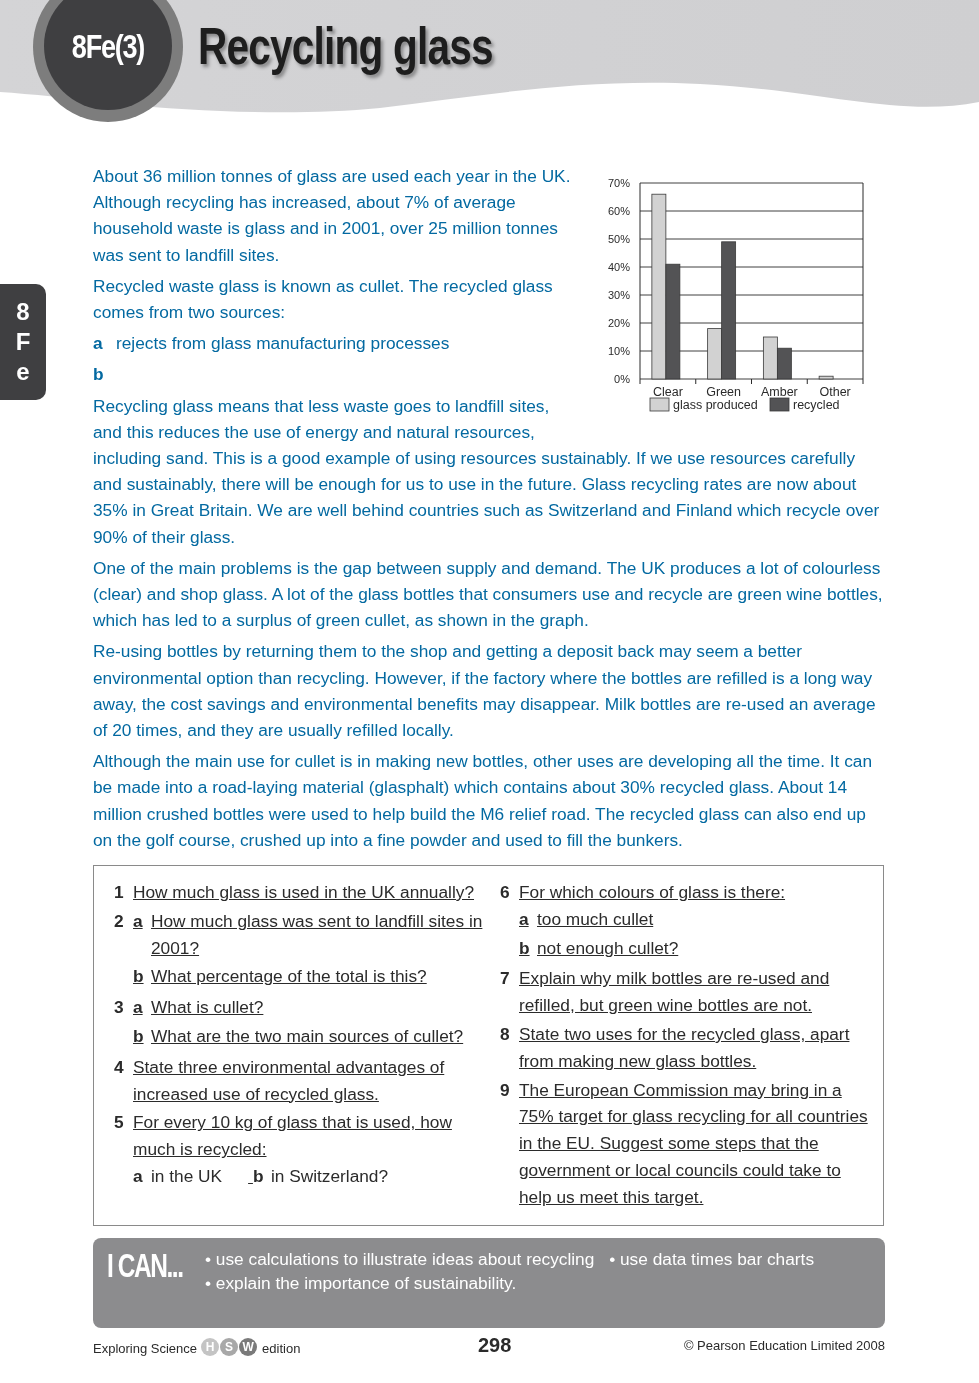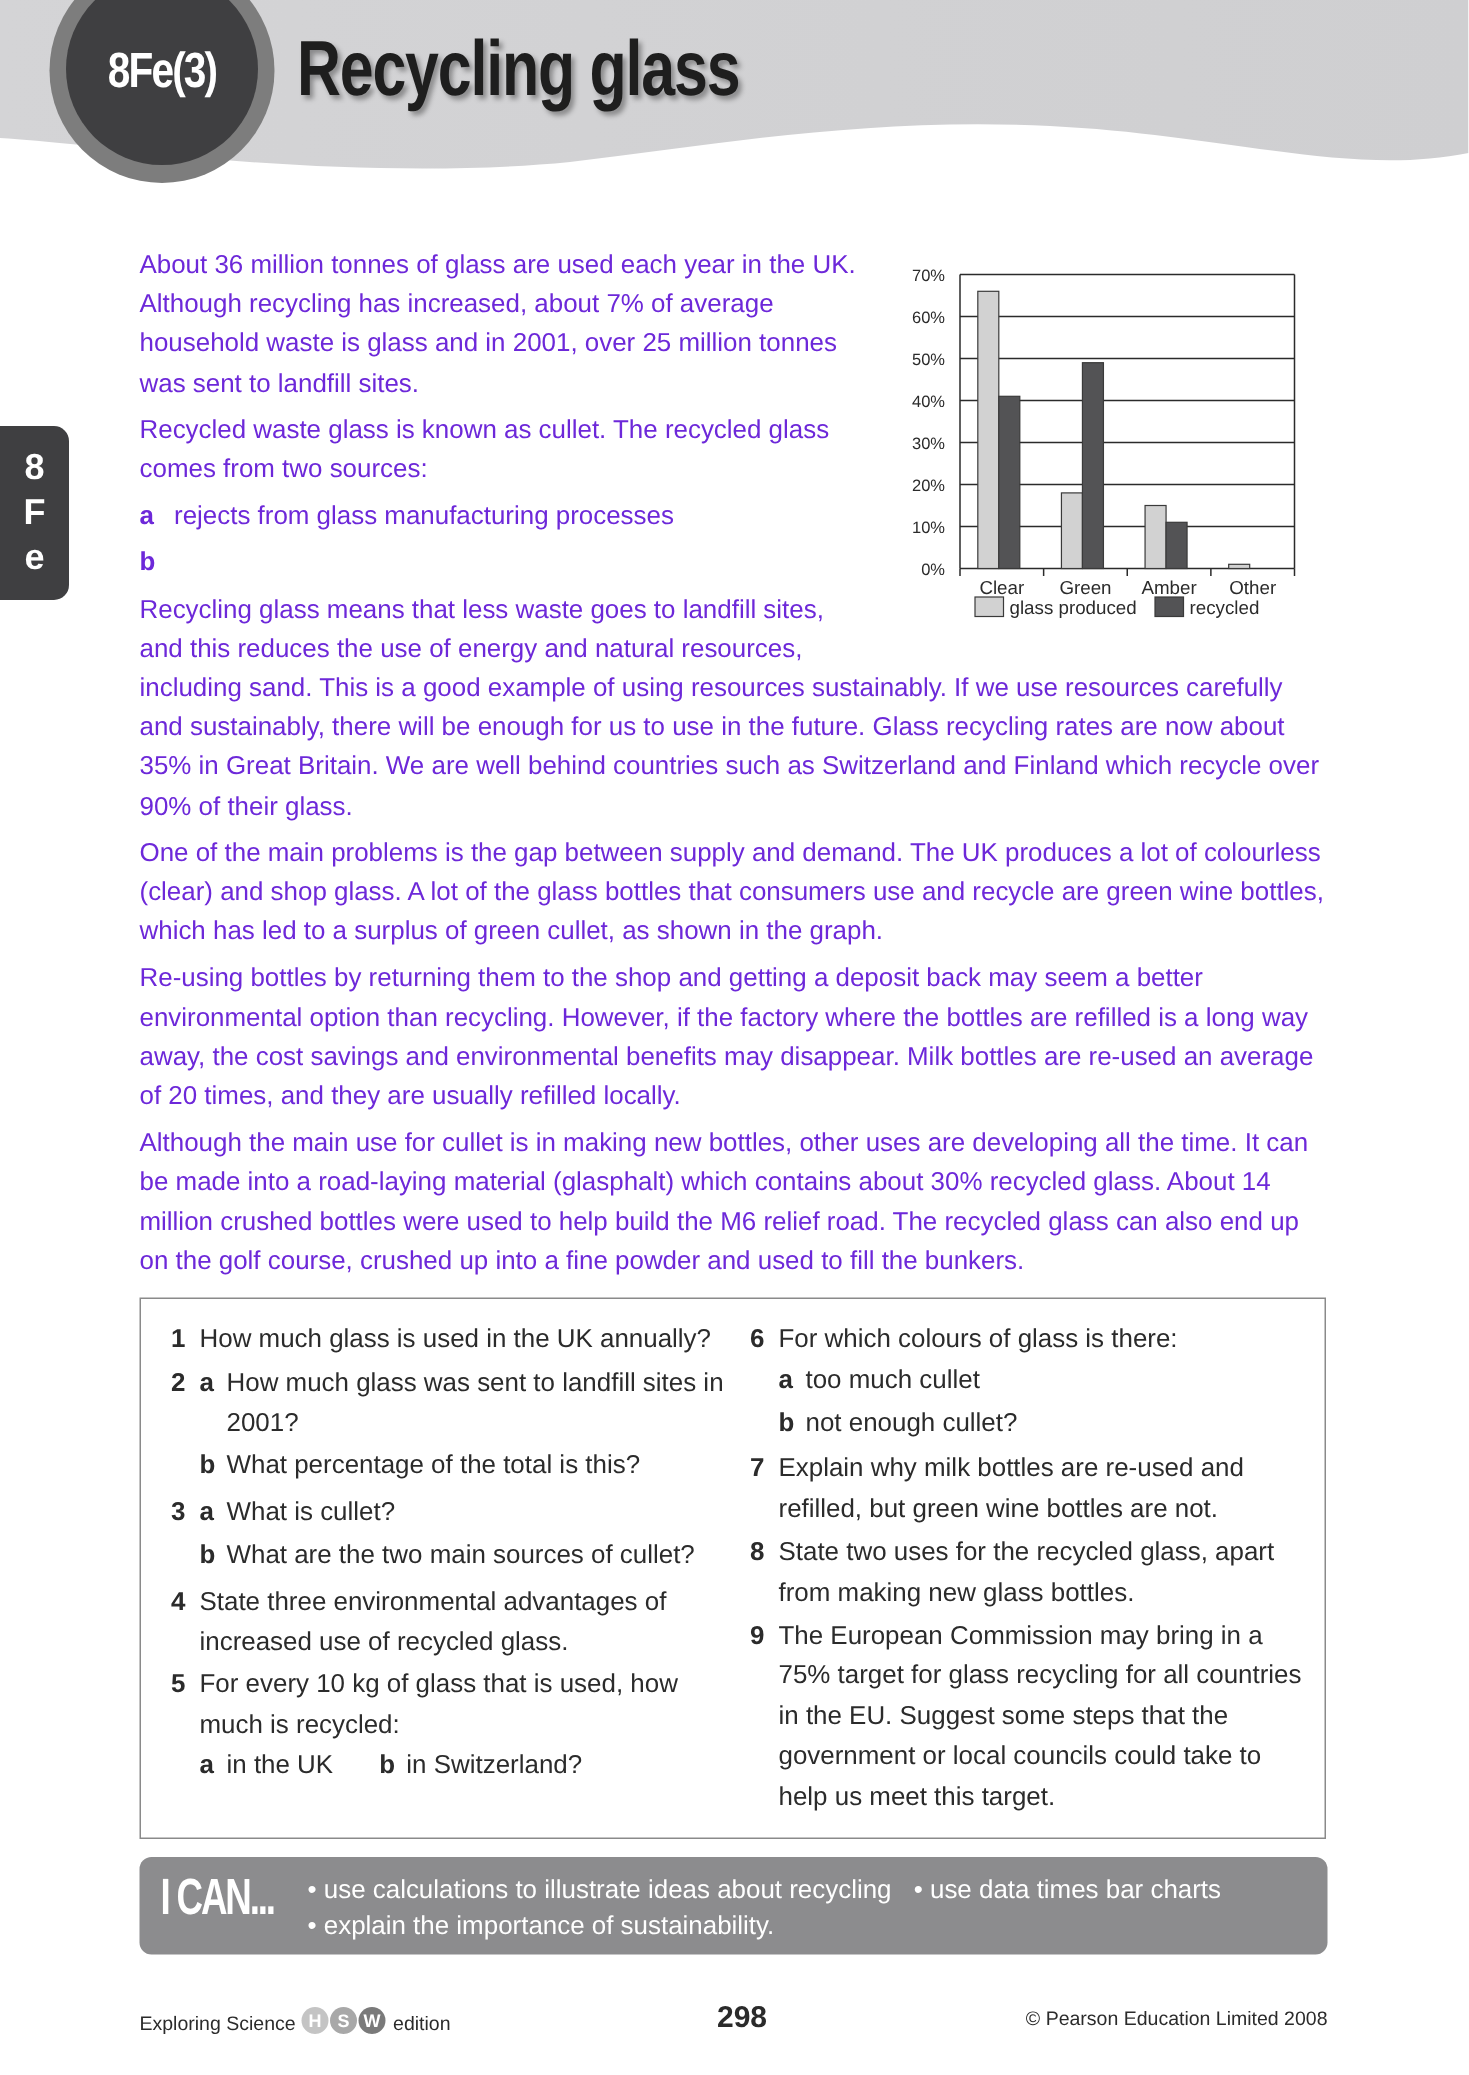--- a/index.html
+++ b/index.html
@@ -36,46 +36,46 @@
   }
   .side-tab {
     position: absolute; left: 0; top: 284px; width: 46px; height: 116px;
     background: #3f3f41; border-radius: 0 10px 10px 0;
     color: #ffffff; font-weight: bold; font-size: 24px;
     display: flex; flex-direction: column; align-items: center; justify-content: center;
     line-height: 30px;
   }
   .body-text {
     position: absolute; left: 93px; width: 792px;
-    font-size: 17.3px; line-height: 26.2px; color: #6d28d9;
+    font-size: 17.3px; line-height: 26.2px; color: #0369a1;
   }
   .body-text p { margin: 0 0 5px 0; }
   .narrow { width: 490px; }
   .list-item { display: flex; margin-bottom: 5px; }
   .list-item .lbl { font-weight: bold; width: 23px; flex: none; }
   .chart {
     position: absolute; left: 598px; top: 172px; width: 280px; height: 260px;
   }
   .chart svg text { font-family: "Liberation Sans", sans-serif; fill: #2b2b2b; }
   .questions {
     position: absolute; left: 93px; top: 865px; width: 791px; height: 361px;
     border: 1.5px solid #8a8a8a; box-sizing: border-box;
   }
   .qcol { position: absolute; top: 13px; font-size: 17.3px; line-height: 26.8px; color: #2b2b2b; }
   .qcol.left { left: 20px; width: 370px; }
   .qcol.right { left: 406px; width: 370px; }
   .q { display: flex; margin-bottom: 2px; }
   .q .num { font-weight: bold; width: 19px; flex: none; }
-  .q .content { flex: 1; }
+  .q .content { flex: 1; text-decoration: underline; }
   .sub { display: flex; margin-bottom: 2px; }
   .sub .sl { font-weight: bold; width: 18px; flex: none; }
   .inline-sub { display: inline-flex; margin-right: 26px; }
   .inline-sub .sl { font-weight: bold; width: 18px; }
   .ican {
-    position: absolute; left: 93px; top: 1238px; width: 792px; height: 65px;
+    position: absolute; left: 93px; top: 1238px; width: 792px; height: 90px;
     background: #8c8c8e; border-radius: 8px; color: #ffffff;
   }
   .ican-label {
     position: absolute; left: 14px; top: 8px; font-size: 34px; font-weight: bold;
     letter-spacing: -2px; transform-origin: left top; transform: scaleX(0.72);
   }
   .ican-items {
     position: absolute; left: 112px; top: 9px; width: 670px;
     font-size: 17.3px; line-height: 24px;
   }

